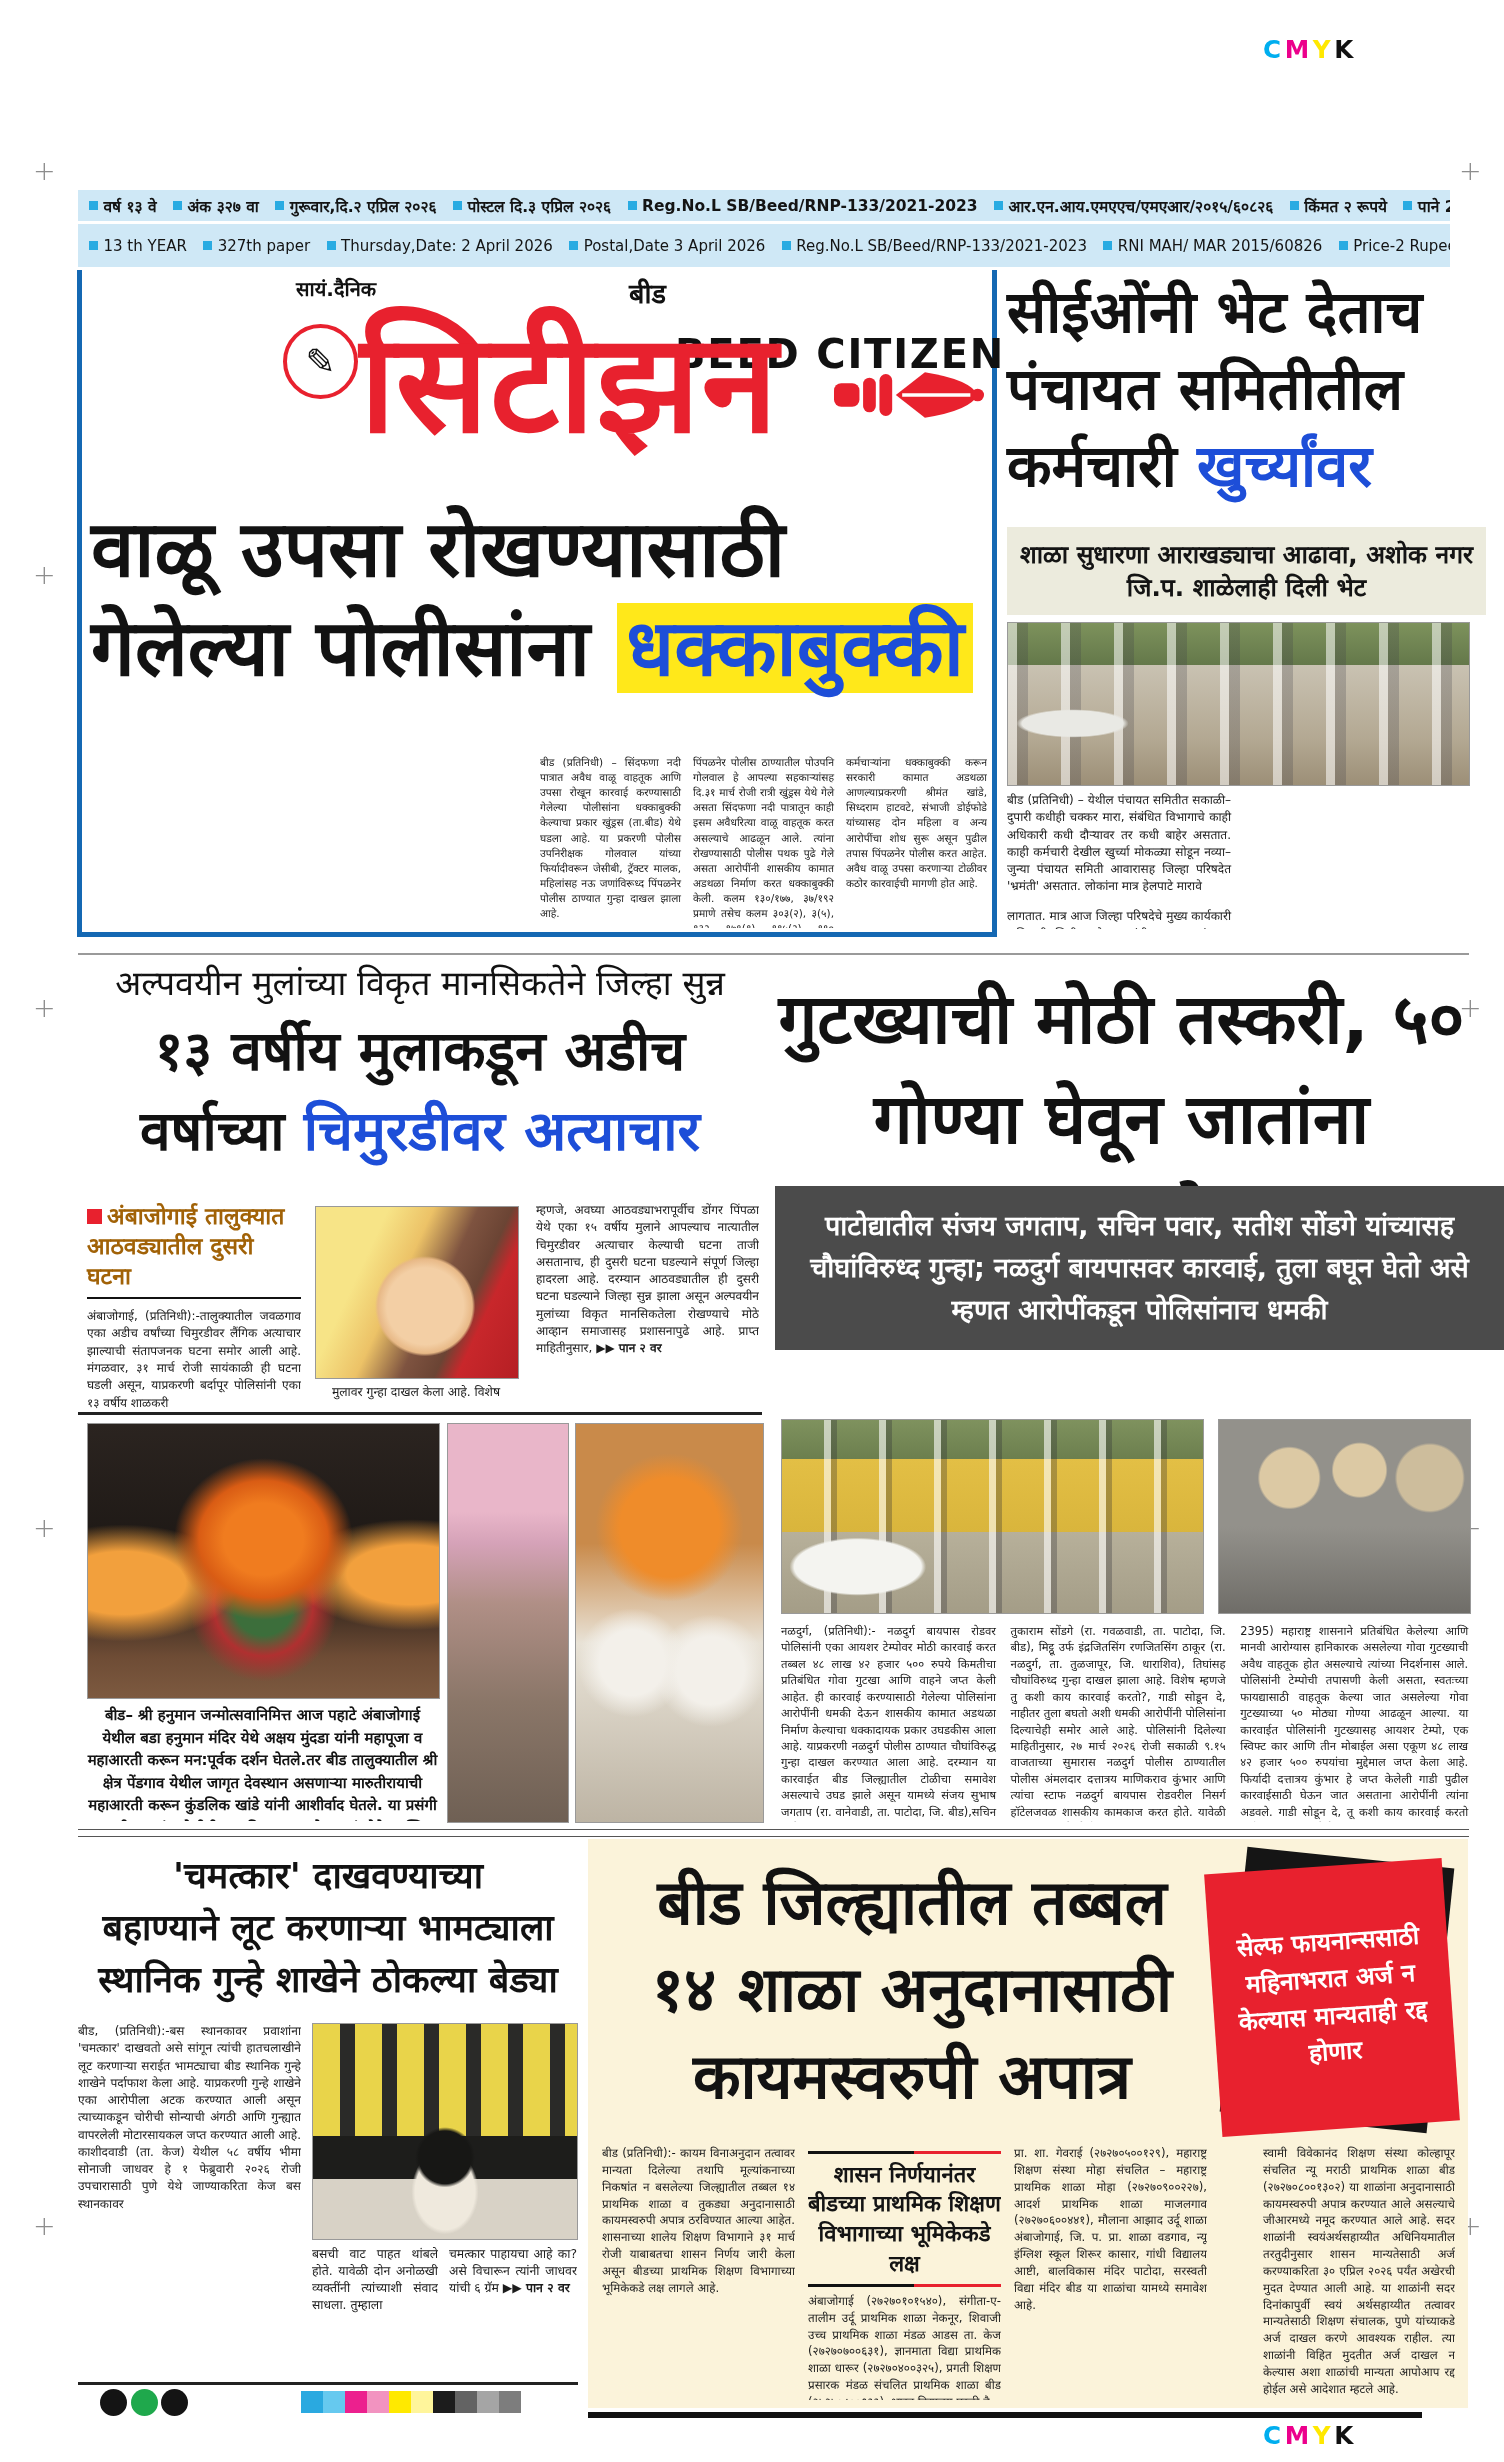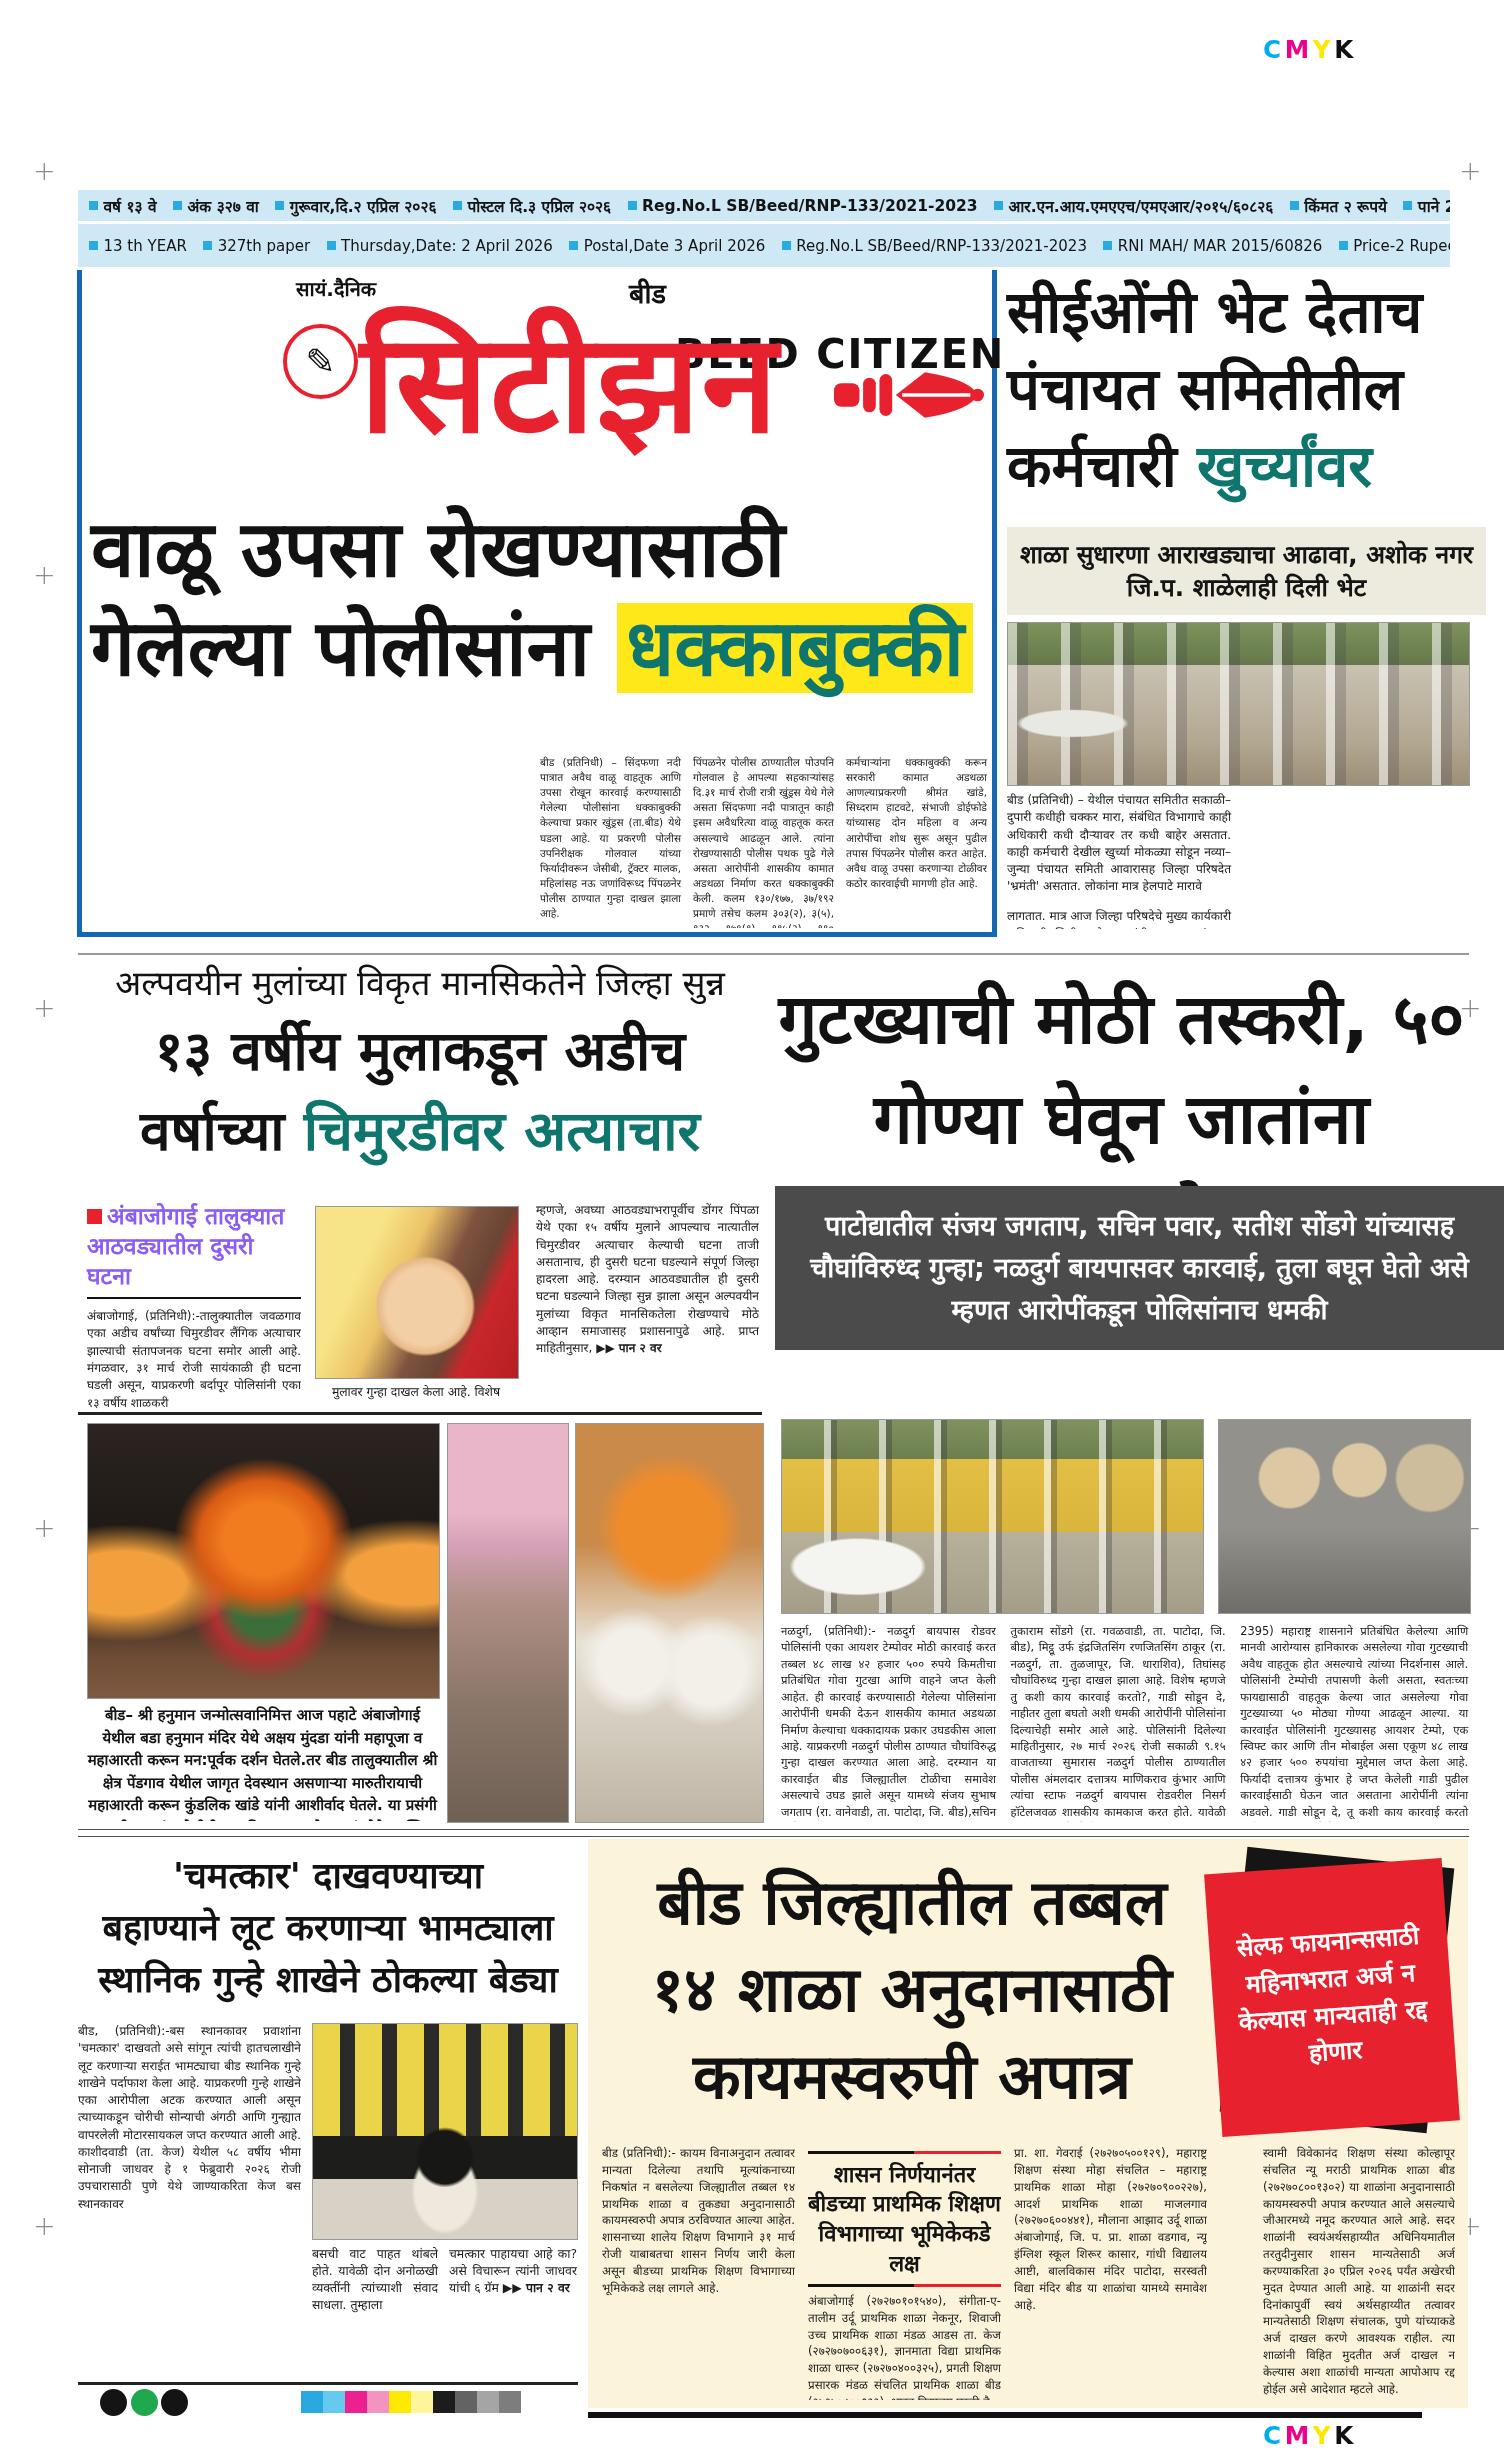--- a/index.html
+++ b/index.html
@@ -15,21 +15,21 @@
   .sq{width:9px;height:9px;background:#29abe2;display:inline-block;flex:none;}
   .row1{font-weight:bold;font-size:15.5px;}
   .row2{font-size:15px;}
   .logo-tag{font-weight:bold;font-size:20px;color:#111;}
   .logo-city{font-weight:bold;font-size:27px;color:#111;}
   .logo-eng{font-weight:bold;font-size:40px;color:#111;letter-spacing:1.8px;margin-top:10px;}
   .logo-main{font-weight:bold;font-size:137px;line-height:1;color:#e8212e;letter-spacing:1.8px;}
   .pen-circle{width:67px;height:67px;border:4.6px solid #e8212e;border-radius:50%;background:#fff;
         display:flex;align-items:center;justify-content:center;font-size:36px;color:#111;}
   .hl{font-weight:bold;color:#121212;}
-  .red{color:#0f766e;margin-top:27px;}
+  .red{color:#1d4ed8;margin-top:27px;}
   .ylhl{background:#ffe81a;padding:0 9px;}
   .graybox{background:#e9e9e9;border-radius:24px;display:flex;align-items:center;justify-content:center;
         text-align:center;font-weight:bold;color:#151515;}
   .darkbox{background:#4b4b4b;color:#fff;font-weight:bold;text-align:center;
         display:flex;align-items:center;justify-content:center;}
   .subband{background:#ecebdd;display:flex;align-items:center;justify-content:center;
         text-align:center;font-weight:bold;color:#141414;}
   .bodytxt{font-size:12px;line-height:1.44;text-align:justify;color:#1c1c1c;}
   .more{font-weight:bold;white-space:nowrap;}
   .caption{font-size:12.3px;color:#1c1c1c;}
@@ -186,21 +186,21 @@
   </div>
 
   <div class="abs rule" style="left:78px;top:953px;width:1391px;height:1.8px;background:#9a9a9a;"></div>
 
   <div class="abs kicker" style="left:78px;top:965px;width:684px;font-size:34px;line-height:1.1;">अल्पवयीन मुलांच्या विकृत मानसिकतेने जिल्हा सुन्न</div>
   <div class="abs hl" style="left:78px;top:1012px;width:684px;font-size:55px;line-height:1.45;text-align:center;">
     <span>१३ वर्षीय मुलाकडून अडीच</span><br>
     <span>वर्षाच्या </span><span class="red">चिमुरडीवर अत्याचार</span>
   </div>
   <div class="abs" style="left:87px;top:1202px;width:214px;">
-    <div style="font-weight:bold;font-size:23px;line-height:1.3;color:#8b5cf6;border-bottom:2.7px solid #111;padding-bottom:5.5px;">
+    <div style="font-weight:bold;font-size:23px;line-height:1.3;color:#a16207;border-bottom:2.7px solid #111;padding-bottom:5.5px;">
       <span style="display:inline-block;width:14.6px;height:14.6px;background:#e8212e;margin-right:5.5px;"></span><span>अंबाजोगाई तालुक्यात आठवड्यातील दुसरी घटना</span>
     </div>
     <div class="bodytxt" style="margin-top:9px;font-size:12px;height:137px;overflow:hidden;">अंबाजोगाई, (प्रतिनिधी):-तालुक्यातील जवळगाव एका अडीच वर्षांच्या चिमुरडीवर लैंगिक अत्याचार झाल्याची संतापजनक घटना समोर आली आहे. मंगळवार, ३१ मार्च रोजी सायंकाळी ही घटना घडली असून, याप्रकरणी बर्दापूर पोलिसांनी एका १३ वर्षीय शाळकरी</div>
   </div>
   <div class="abs photo" style="left:315px;top:1206px;width:202px;height:171px;background:
       radial-gradient(circle at 54% 58%, #f3cfa5 0 26%, #e8b987 32%, transparent 34%),
       linear-gradient(115deg,#f7e487 0 26%,#ecc267 42%,#7e5340 58%,#6b4434 70%,#c8272b 78%,#b51f24 100%);"></div>
   <div class="abs caption" style="left:310px;top:1383px;width:212px;text-align:center;">मुलावर गुन्हा दाखल केला आहे. विशेष</div>
   <div class="abs bodytxt" style="left:536px;top:1202px;width:223px;height:202px;font-size:12px;overflow:hidden;">
     <span>म्हणजे, अवघ्या आठवड्याभरापूर्वीच डोंगर पिंपळा येथे एका १५ वर्षीय मुलाने आपल्याच नात्यातील चिमुरडीवर अत्याचार केल्याची घटना ताजी असतानाच, ही दुसरी घटना घडल्याने संपूर्ण जिल्हा हादरला आहे. दरम्यान आठवड्यातील ही दुसरी घटना घडल्याने जिल्हा सुन्न झाला असून अल्पवयीन मुलांच्या विकृत मानसिकतेला रोखण्याचे मोठे आव्हान समाजासह प्रशासनापुढे आहे. प्राप्त माहितीनुसार,</span>

